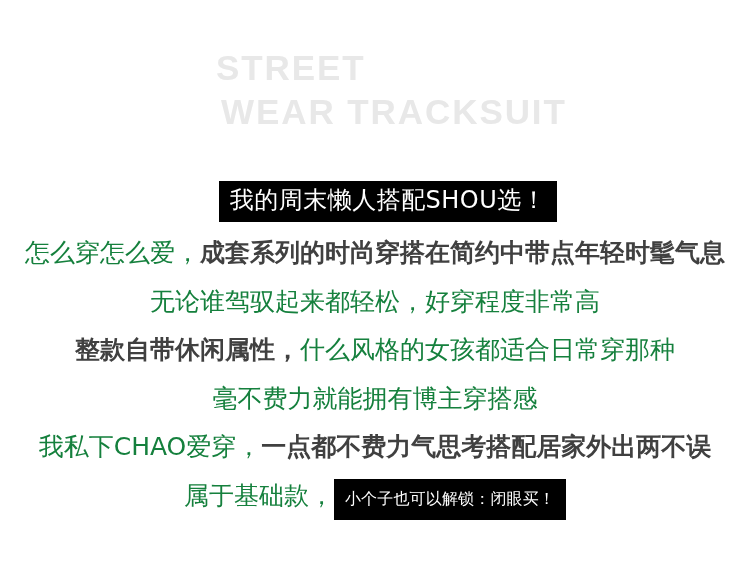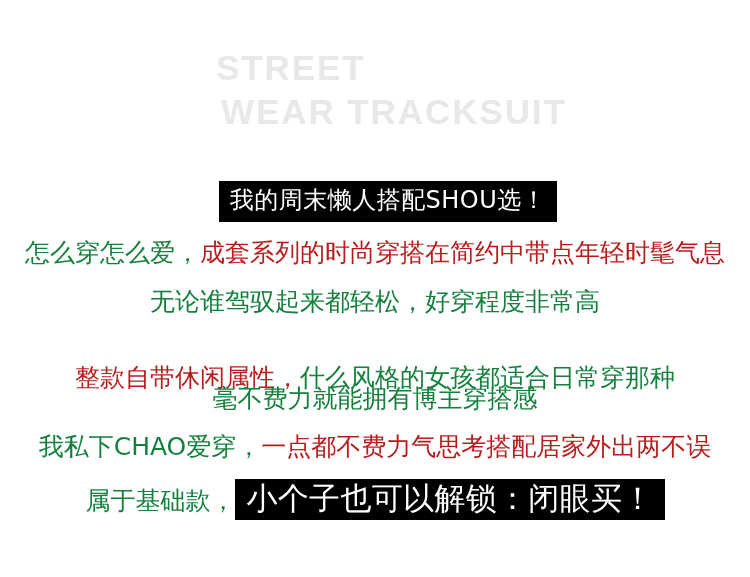--- a/index.html
+++ b/index.html
@@ -81,47 +81,47 @@
     font-size: 25px;
     line-height: 25px;
     font-family: "DejaVu Sans", "Liberation Sans", sans-serif;
   }
 
   .seg-gray {
     color: #15803d;
     font-weight: 400;
   }
   .seg-bold {
-    color: #b91c1c;
-    font-weight: 400;
+    color: #404040;
+    font-weight: 700;
   }
   .seg-invert {
     background: #000000;
     color: #ffffff;
     font-weight: 400;
     padding: 7px 11px 9px 11px;
     display: inline-block;
     line-height: 25px;
   }
 
   
   .line-banner   { position: absolute; left: 0; top: 11px; padding-left: 13px; }
   .line-1        { position: absolute; left: 0; top: 70px; }
   .line-2        { position: absolute; left: 0; top: 119px; text-align: center; }
-  .line-3        { position: absolute; left: 0; top: 167px; margin-top: 28px; }
+  .line-3        { position: absolute; left: 0; top: 167px; }
   .line-4        { position: absolute; left: 0; top: 216px; text-align: center; }
   .line-5        { position: absolute; left: 0; top: 264px; }
   .line-6        { position: absolute; left: 0; top: 309px; }
 
   .line-banner .seg-invert {
     font-size: 24px;
     letter-spacing: 0.02em;
   }
   .line-6 .seg-invert {
-    font-size: 31px;
+    font-size: 16px;
     letter-spacing: 0.01em;
   }
 </style>
 </head>
 <body>
 
 <div id="page">
 
   <div class="header-block">
     <div class="watermark watermark-top">STREET</div>

